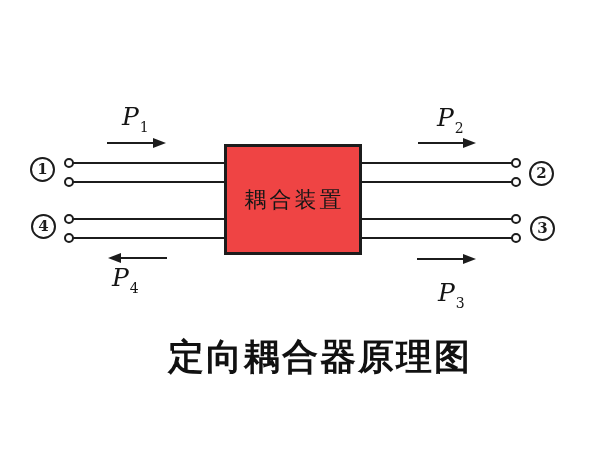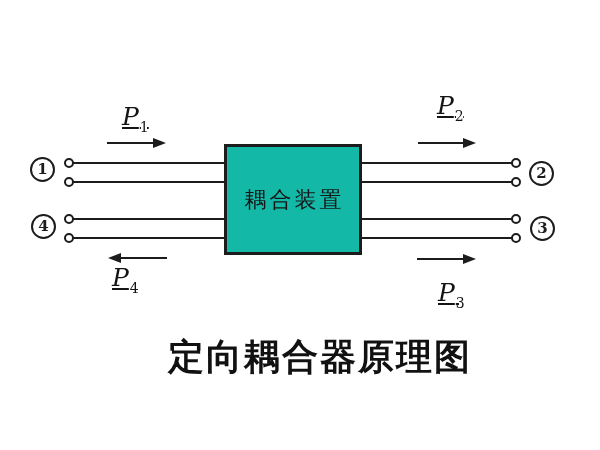--- a/index.html
+++ b/index.html
@@ -18,21 +18,21 @@
   }
   
   .coupler-box {
     position: absolute;
     left: 224px;
     top: 144px;
     width: 138px;
     height: 111px;
     border: 3px solid #1c1c1c;
     box-sizing: border-box;
-    background: #14b8a6;
+    background: #ef4444;
     display: flex;
     align-items: center;
     justify-content: center;
     z-index: 3;
   }
   .coupler-label {
     font-size: 22px;
     letter-spacing: 3px;
     margin-right: -3px; 
     color: #161616;
@@ -101,21 +101,20 @@
   .arrow.left  .head { left: 0;  border-right: 13px solid #1c1c1c; }
   
   .plabel {
     position: absolute;
     font-style: italic;
     font-size: 25px;
     line-height: 1;
     color: #141414;
     white-space: nowrap;
     z-index: 2;
-    text-decoration: underline;
   }
   .plabel .psub {
     font-size: 14px;
     font-style: normal;
     position: relative;
     top: 7px;
     left: 1px;
   }
   
   .caption {
@@ -187,21 +186,21 @@
       <span class="head"></span>
   </div>
   <div class="arrow left" style="left:108px; top:253px; width:59px;">
     <span class="shaft"></span>
       <span class="head"></span>
   </div>
 
   <div class="plabel" style="left:122px; top:104px;">
     <span class="pbase">P</span><span class="psub">1</span>
   </div>
-  <div class="plabel" style="left:437px; top:93px;">
+  <div class="plabel" style="left:437px; top:105px;">
     <span class="pbase">P</span><span class="psub">2</span>
   </div>
   <div class="plabel" style="left:438px; top:280px;">
     <span class="pbase">P</span><span class="psub">3</span>
   </div>
   <div class="plabel" style="left:112px; top:265px;">
     <span class="pbase">P</span><span class="psub">4</span>
   </div>
 
   <div class="caption">定向耦合器原理图</div>

